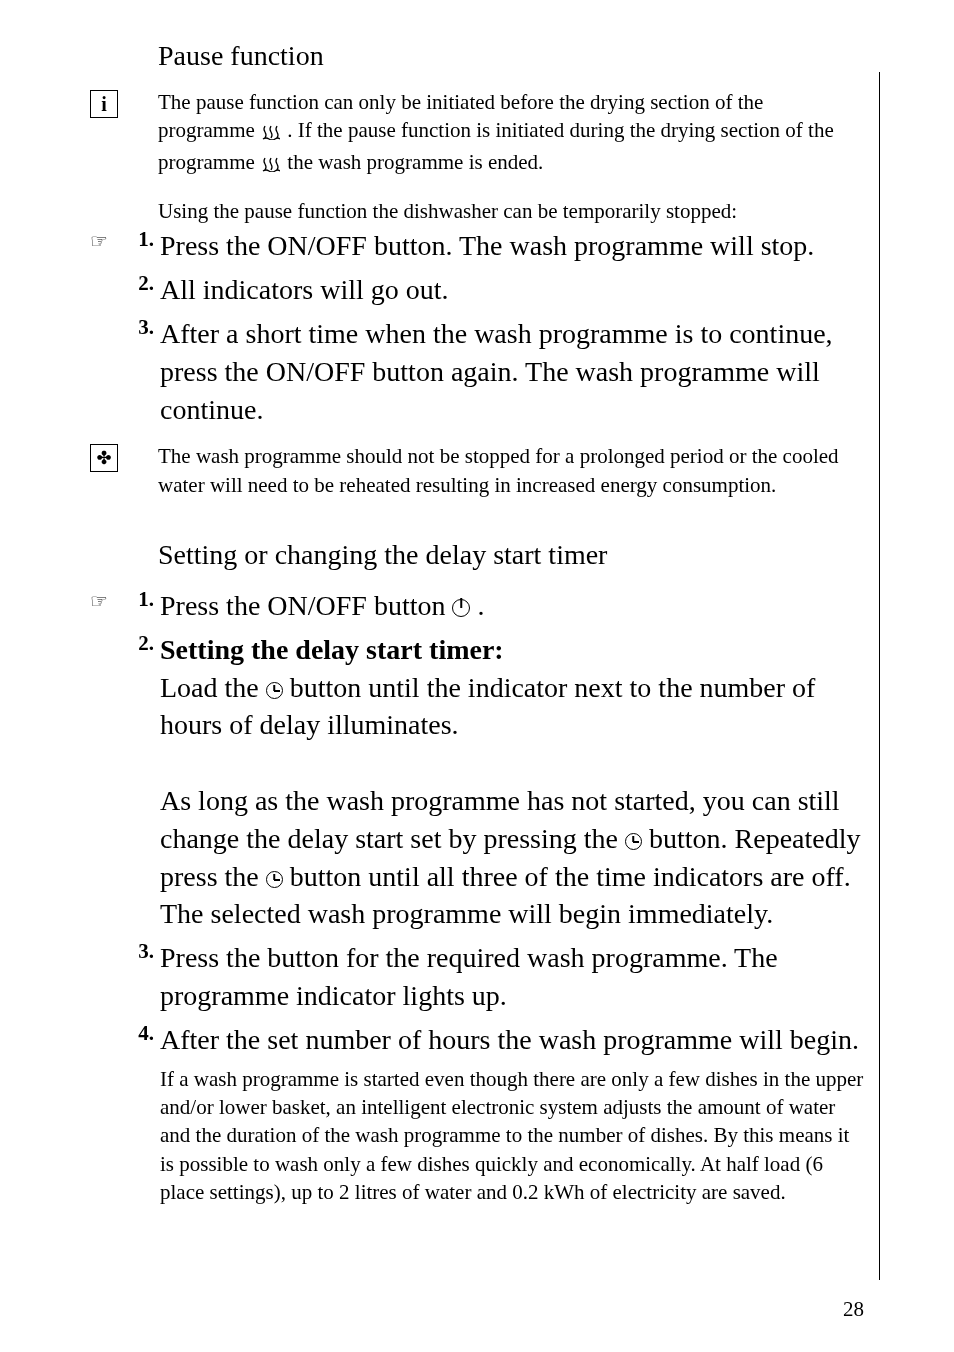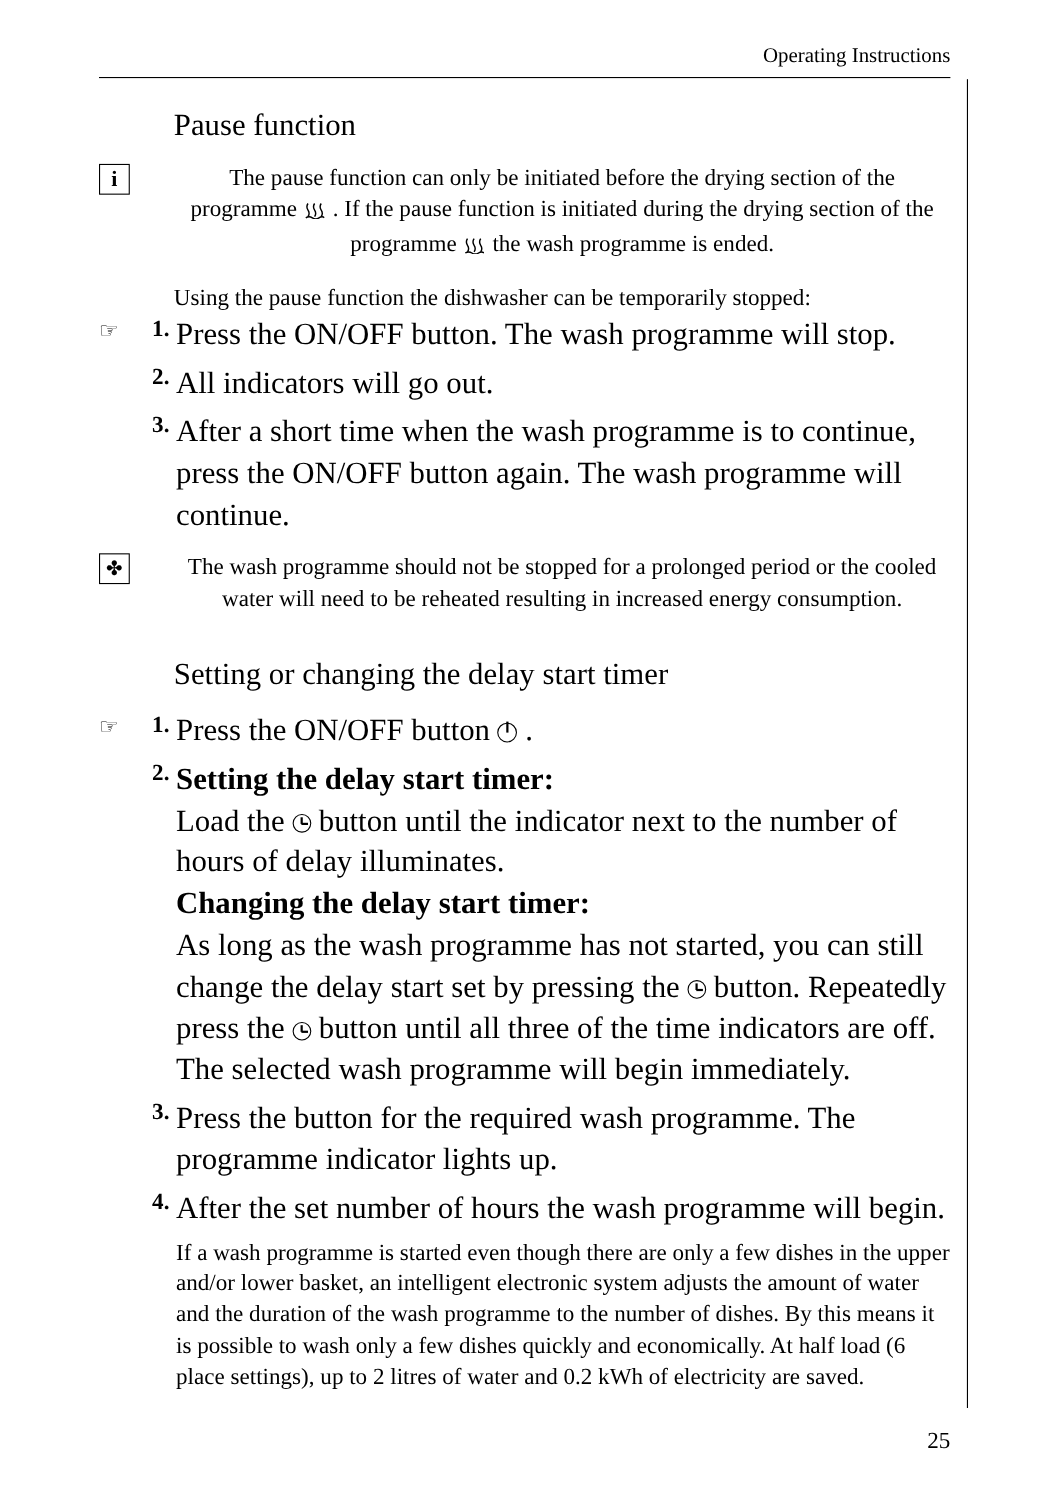--- a/index.html
+++ b/index.html
@@ -56,21 +56,20 @@
     justify-content: center;
     font-size: 18px;
     margin-right: 12px;
     margin-top: 2px;
   }
   .body-text {
     font-size: 21px;
     line-height: 1.35;
     flex: 1;
     margin-left: 28px;
-    text-align: center;
   }
   .intro-line {
     font-size: 21px;
     line-height: 1.35;
     margin-left: 68px;
     margin-bottom: 2px;
     margin-top: 8px;
   }
   .list-row {
     display: flex;
@@ -177,21 +176,20 @@
     text-align: center;
   }
   .steam-icon svg { display: inline-block; }
 </style>
 </head>
 <body>
 
 <div class="page">
   <div class="right-rule"></div>
 
-  <div class="header">Operating Instructions</div>
 
   <div class="section-title">Pause function</div>
 
   <div class="info-row">
     <div class="info-icon-box">
       <span>i</span>
     </div>
     <div class="body-text">
       <span>The pause function can only be initiated before the drying section of the programme </span>
       <span class="steam-icon"><svg width="18" height="16" viewBox="0 0 18 16">
@@ -245,21 +243,21 @@
     </div>
   </div>
 
   <div class="list-row list-indent">
     <div class="num">2.</div>
     <div class="list-text">
       <span class="bold">Setting the delay start timer:</span><br>
       <span>Load the </span>
       <span class="clock-icon"></span>
       <span> button until the indicator next to the number of hours of delay illuminates.</span><br>
-      <span class="bold">Changing the delay start timer:</span><br>
+      <br>
       <span>As long as the wash programme has not started, you can still change the delay start set by pressing the </span>
       <span class="clock-icon"></span>
       <span> button. Repeatedly press the </span>
       <span class="clock-icon"></span>
       <span> button until all three of the time indicators are off. The selected wash programme will begin immediately.</span>
     </div>
   </div>
 
   <div class="list-row list-indent">
     <div class="num">3.</div>
@@ -267,14 +265,14 @@
   </div>
 
   <div class="list-row list-indent">
     <div class="num">4.</div>
     <div class="list-text">After the set number of hours the wash programme will begin.</div>
   </div>
 
 
   <div class="sub-block">If a wash programme is started even though there are only a few dishes in the upper and/or lower basket, an intelligent electronic system adjusts the amount of water and the duration of the wash programme to the number of dishes. By this means it is possible to wash only a few dishes quickly and economically. At half load (6 place settings), up to 2 litres of water and 0.2 kWh of electricity are saved.</div>
 
-  <div class="page-num">25</div>
+  <div class="page-num">28</div>
 </div>
 
 </body></html>

